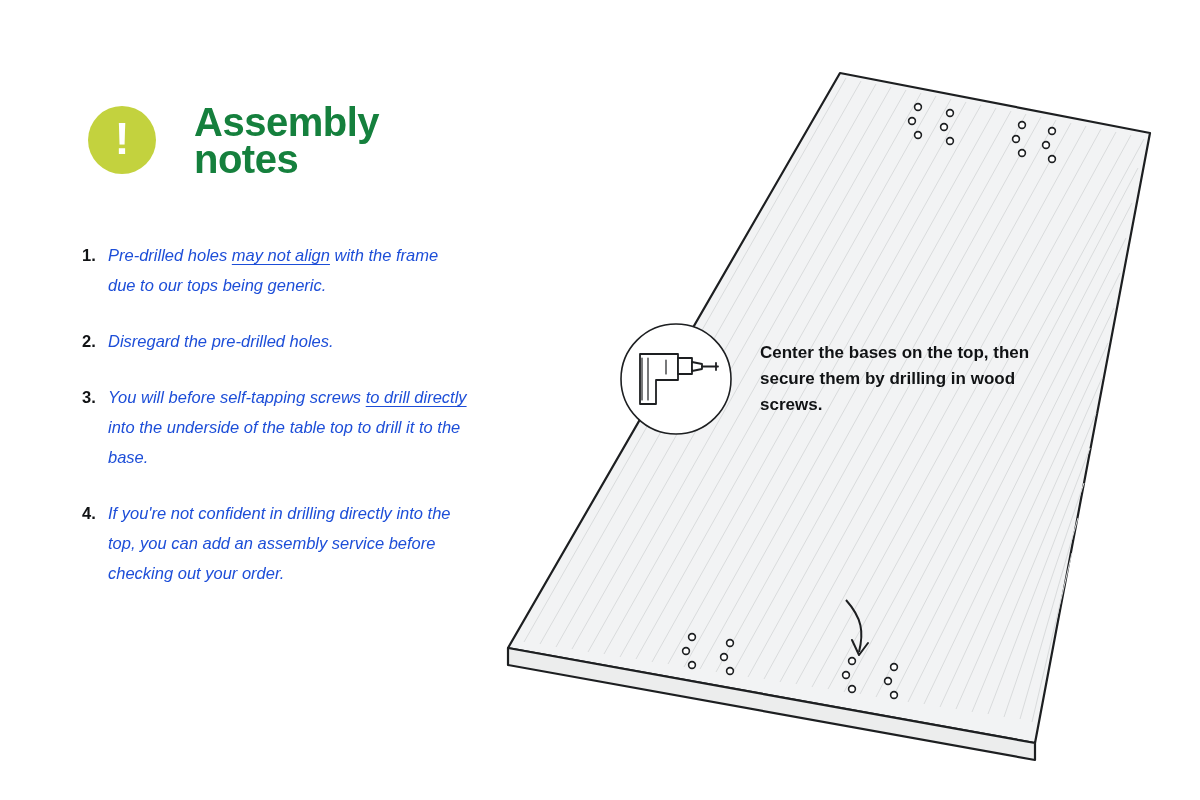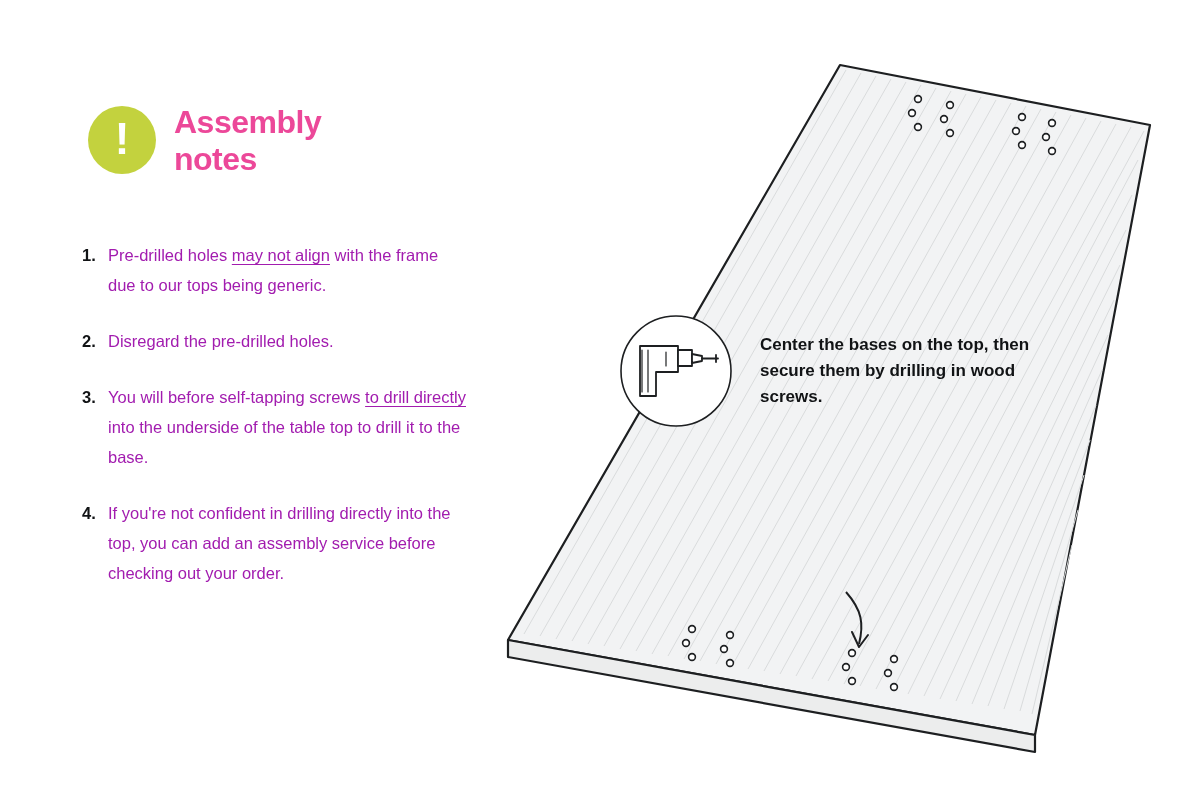--- a/index.html
+++ b/index.html
@@ -47,26 +47,26 @@
   .warn-badge .bang {
     color: #ffffff;
     font-size: 44px;
     font-weight: bold;
     line-height: 44px;
     font-family: "Liberation Sans", sans-serif;
     transform: translateY(-1px);
   }
 
   .notes-title {
-    margin-left: 18px;
-    font-size: 32px;
+    margin-left: 38px;
+    font-size: 40px;
     line-height: 37px;
     font-weight: bold;
     letter-spacing: -0.5px;
-    color: #ec4899;
+    color: #15803d;
     max-width: 230px;
   }
 
   .notes-list {
     position: absolute;
     left: 82px;
     top: 240px;
     width: 400px;
   }
   .note-item {
@@ -77,33 +77,34 @@
     width: 26px;
     flex: 0 0 26px;
     font-size: 16.5px;
     font-weight: bold;
     line-height: 30px;
     color: #111315;
   }
   .note-text {
     font-size: 16.5px;
     line-height: 30px;
-    color: #a21caf;
+    color: #1d4ed8;
     max-width: 362px;
+    font-style: italic;
   }
   .note-text u {
     text-decoration: underline;
     text-underline-offset: 3px;
   }
 
   
   .illustration {
     position: absolute;
     left: 480px;
-    top: 0;
+    top: 8px;
     width: 720px;
     height: 700px;
   }
   .illustration svg {
     display: block;
   }
 
   .callout {
     position: absolute;
     font-weight: bold;

